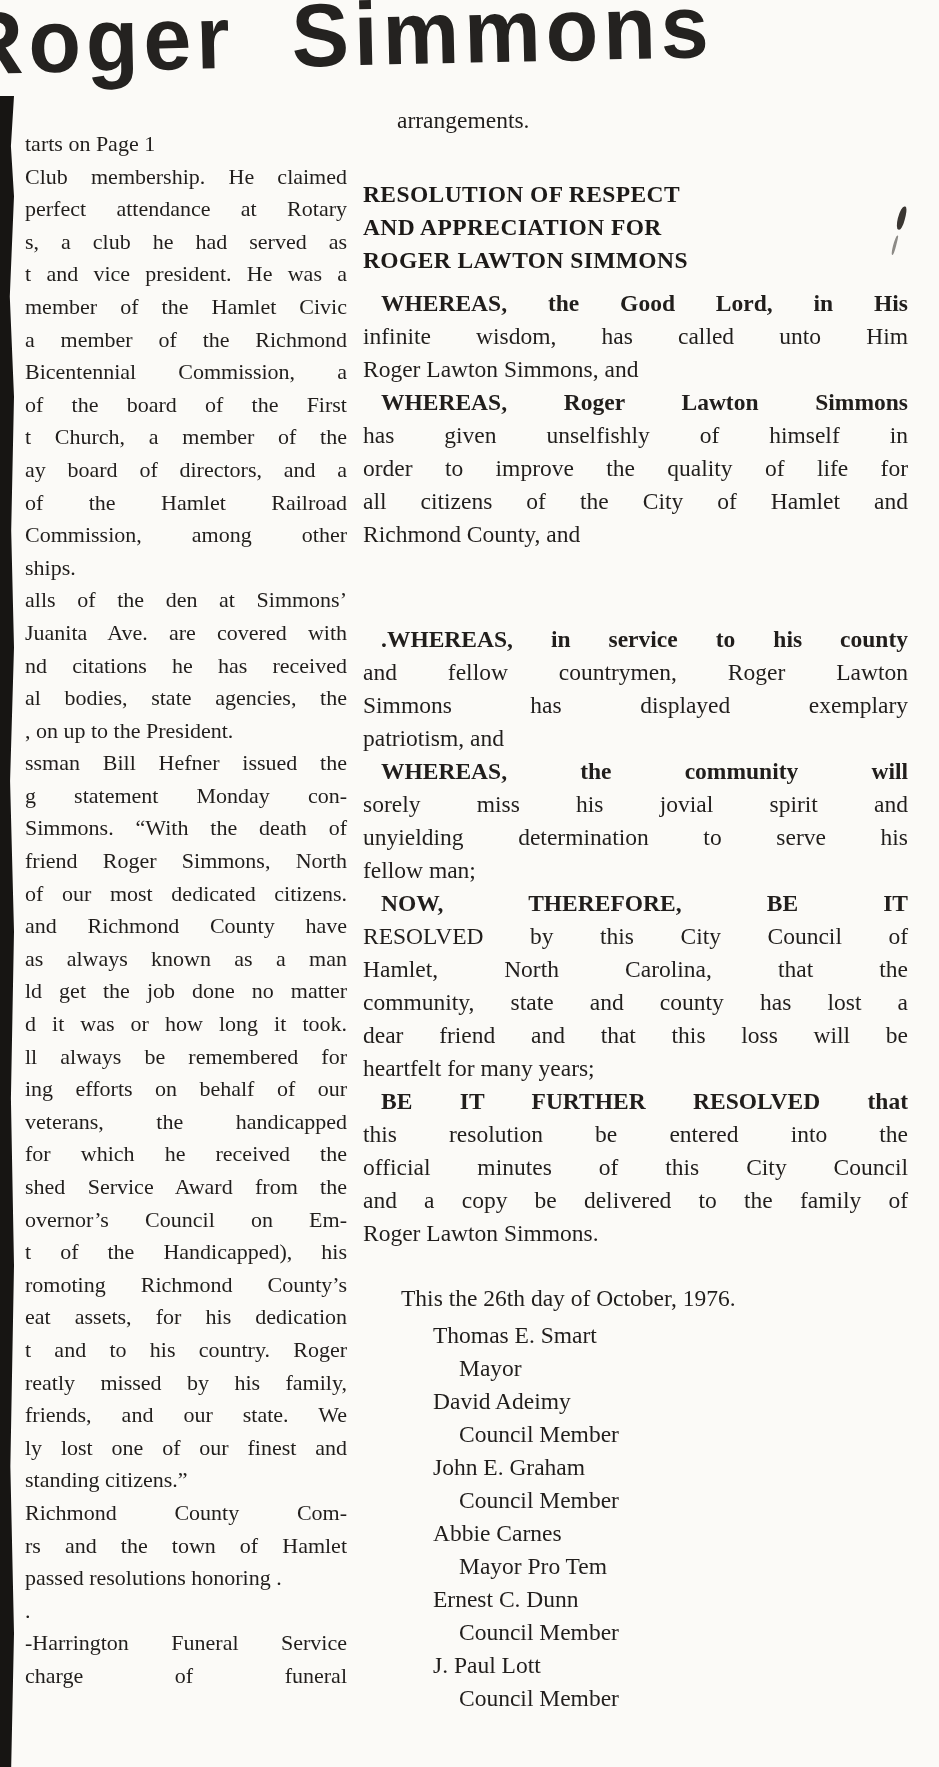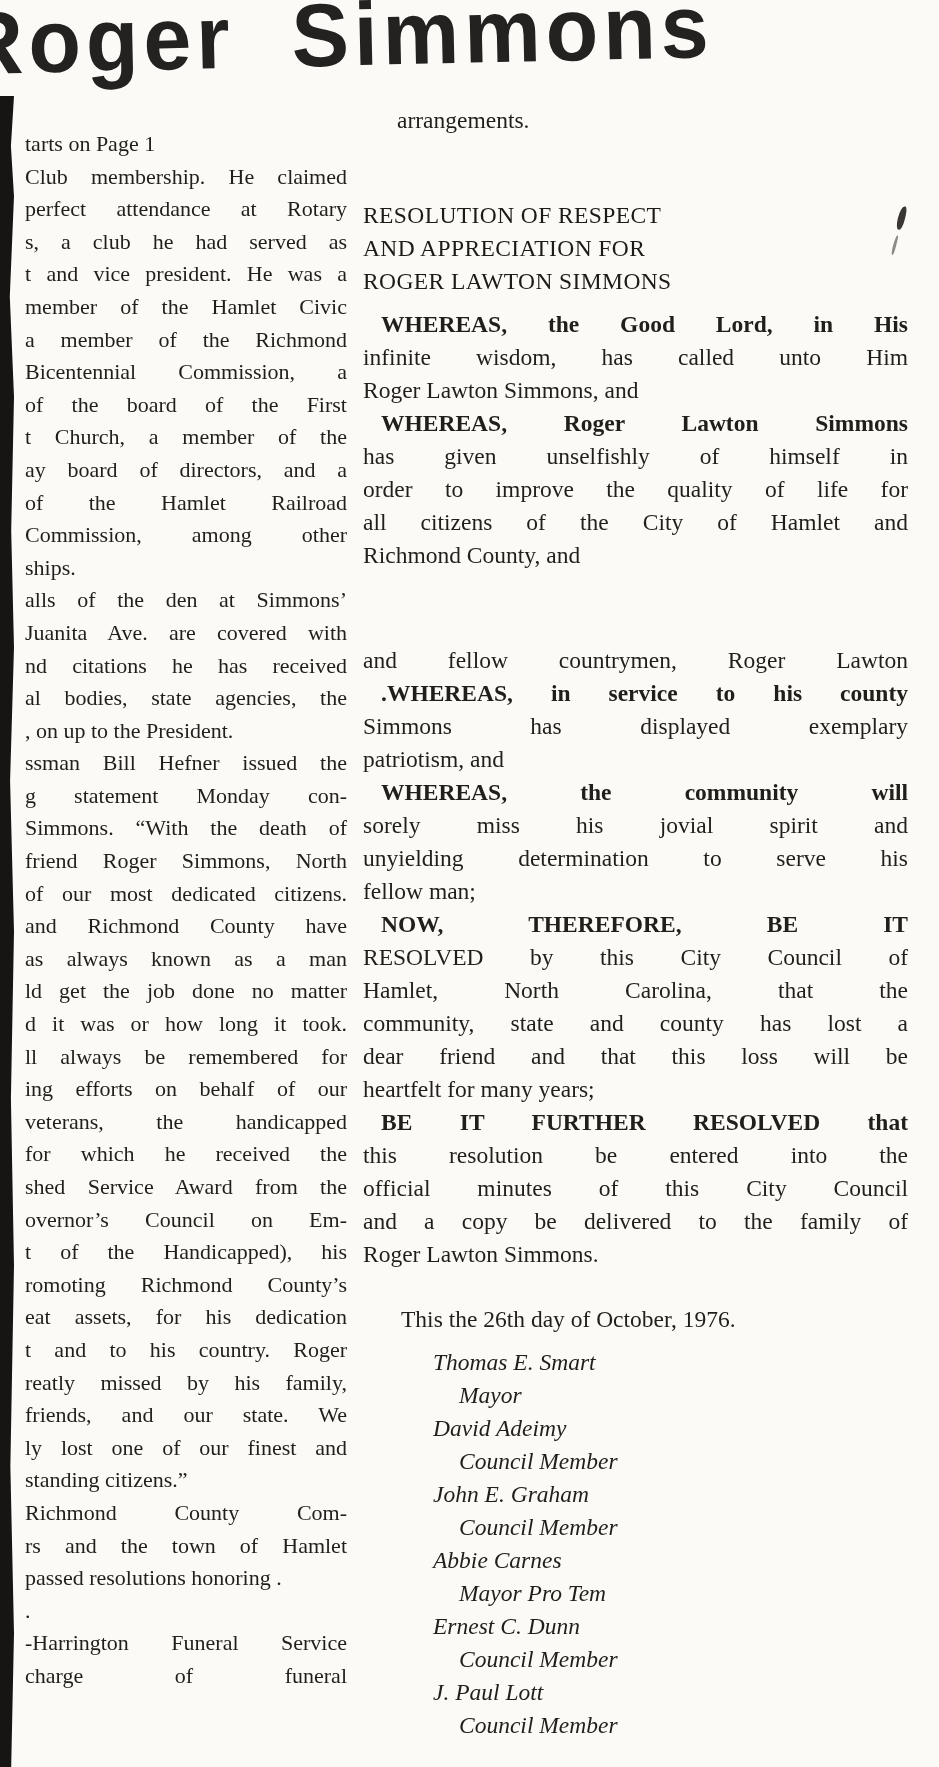--- a/index.html
+++ b/index.html
@@ -26,26 +26,26 @@
   }
   .col{position:absolute;}
   .col-left{left:25px;top:128px;width:322px;font-size:22px;line-height:32.6px;}
   .col-right{left:363px;top:104px;width:545px;font-size:23.5px;line-height:33px;}
   .tline{width:100%;text-align:left;min-height:1em;}
   .tline.j{text-align:justify;text-align-last:justify;}
   .tline.ind{text-indent:18px;font-weight:bold;}
   .vgap{width:100%;}
   .intro-line{margin-left:34px;}
   .res-heading{
-    margin-top:62px;text-align:center;font-weight:normal;letter-spacing:.4px;
+    margin-top:41px;text-align:center;font-weight:bold;letter-spacing:.4px;
     color:#1d1a18;
   }
   .res-body{margin-top:10px;}
   .date-line{margin-top:32px;margin-left:38px;}
-  .signatures{margin-top:10px;font-style:italic;}
+  .signatures{margin-top:4px;}
   .sig-name{margin-left:70px;}
   .sig-title{margin-left:96px;}
   .ink-mark{
     position:absolute;left:898px;top:206px;width:7px;height:24px;
     background:#3a3632;border-radius:60% 40% 50% 50%;
     transform:rotate(14deg);
     box-shadow:0 28px 0 -2px rgba(50,46,42,.55);
   }
   .frag{letter-spacing:1px;}
 </style>
@@ -121,22 +121,22 @@
     <div class="res-body" id="res-body">
         <div class="tline j ind">WHEREAS, the Good Lord, in His</div>
         <div class="tline j">infinite wisdom, has called unto Him</div>
         <div class="tline">Roger Lawton Simmons, and</div>
         <div class="tline j ind">WHEREAS, Roger Lawton Simmons</div>
         <div class="tline j">has given unselfishly of himself in</div>
         <div class="tline j">order to improve the quality of life for</div>
         <div class="tline j">all citizens of the City of Hamlet and</div>
         <div class="tline">Richmond County, and</div>
         <div class="vgap" style="height: 72px;"></div>
+        <div class="tline j ind">.WHEREAS, in service to his county</div>
         <div class="tline j">and fellow countrymen, Roger Lawton</div>
-        <div class="tline j ind">.WHEREAS, in service to his county</div>
         <div class="tline j">Simmons has displayed exemplary</div>
         <div class="tline">patriotism, and</div>
         <div class="tline j ind">WHEREAS, the community will</div>
         <div class="tline j">sorely miss his jovial spirit and</div>
         <div class="tline j">unyielding determination to serve his</div>
         <div class="tline">fellow man;</div>
         <div class="tline j ind">NOW, THEREFORE, BE IT</div>
         <div class="tline j">RESOLVED by this City Council of</div>
         <div class="tline j">Hamlet, North Carolina, that the</div>
         <div class="tline j">community, state and county has lost a</div>

